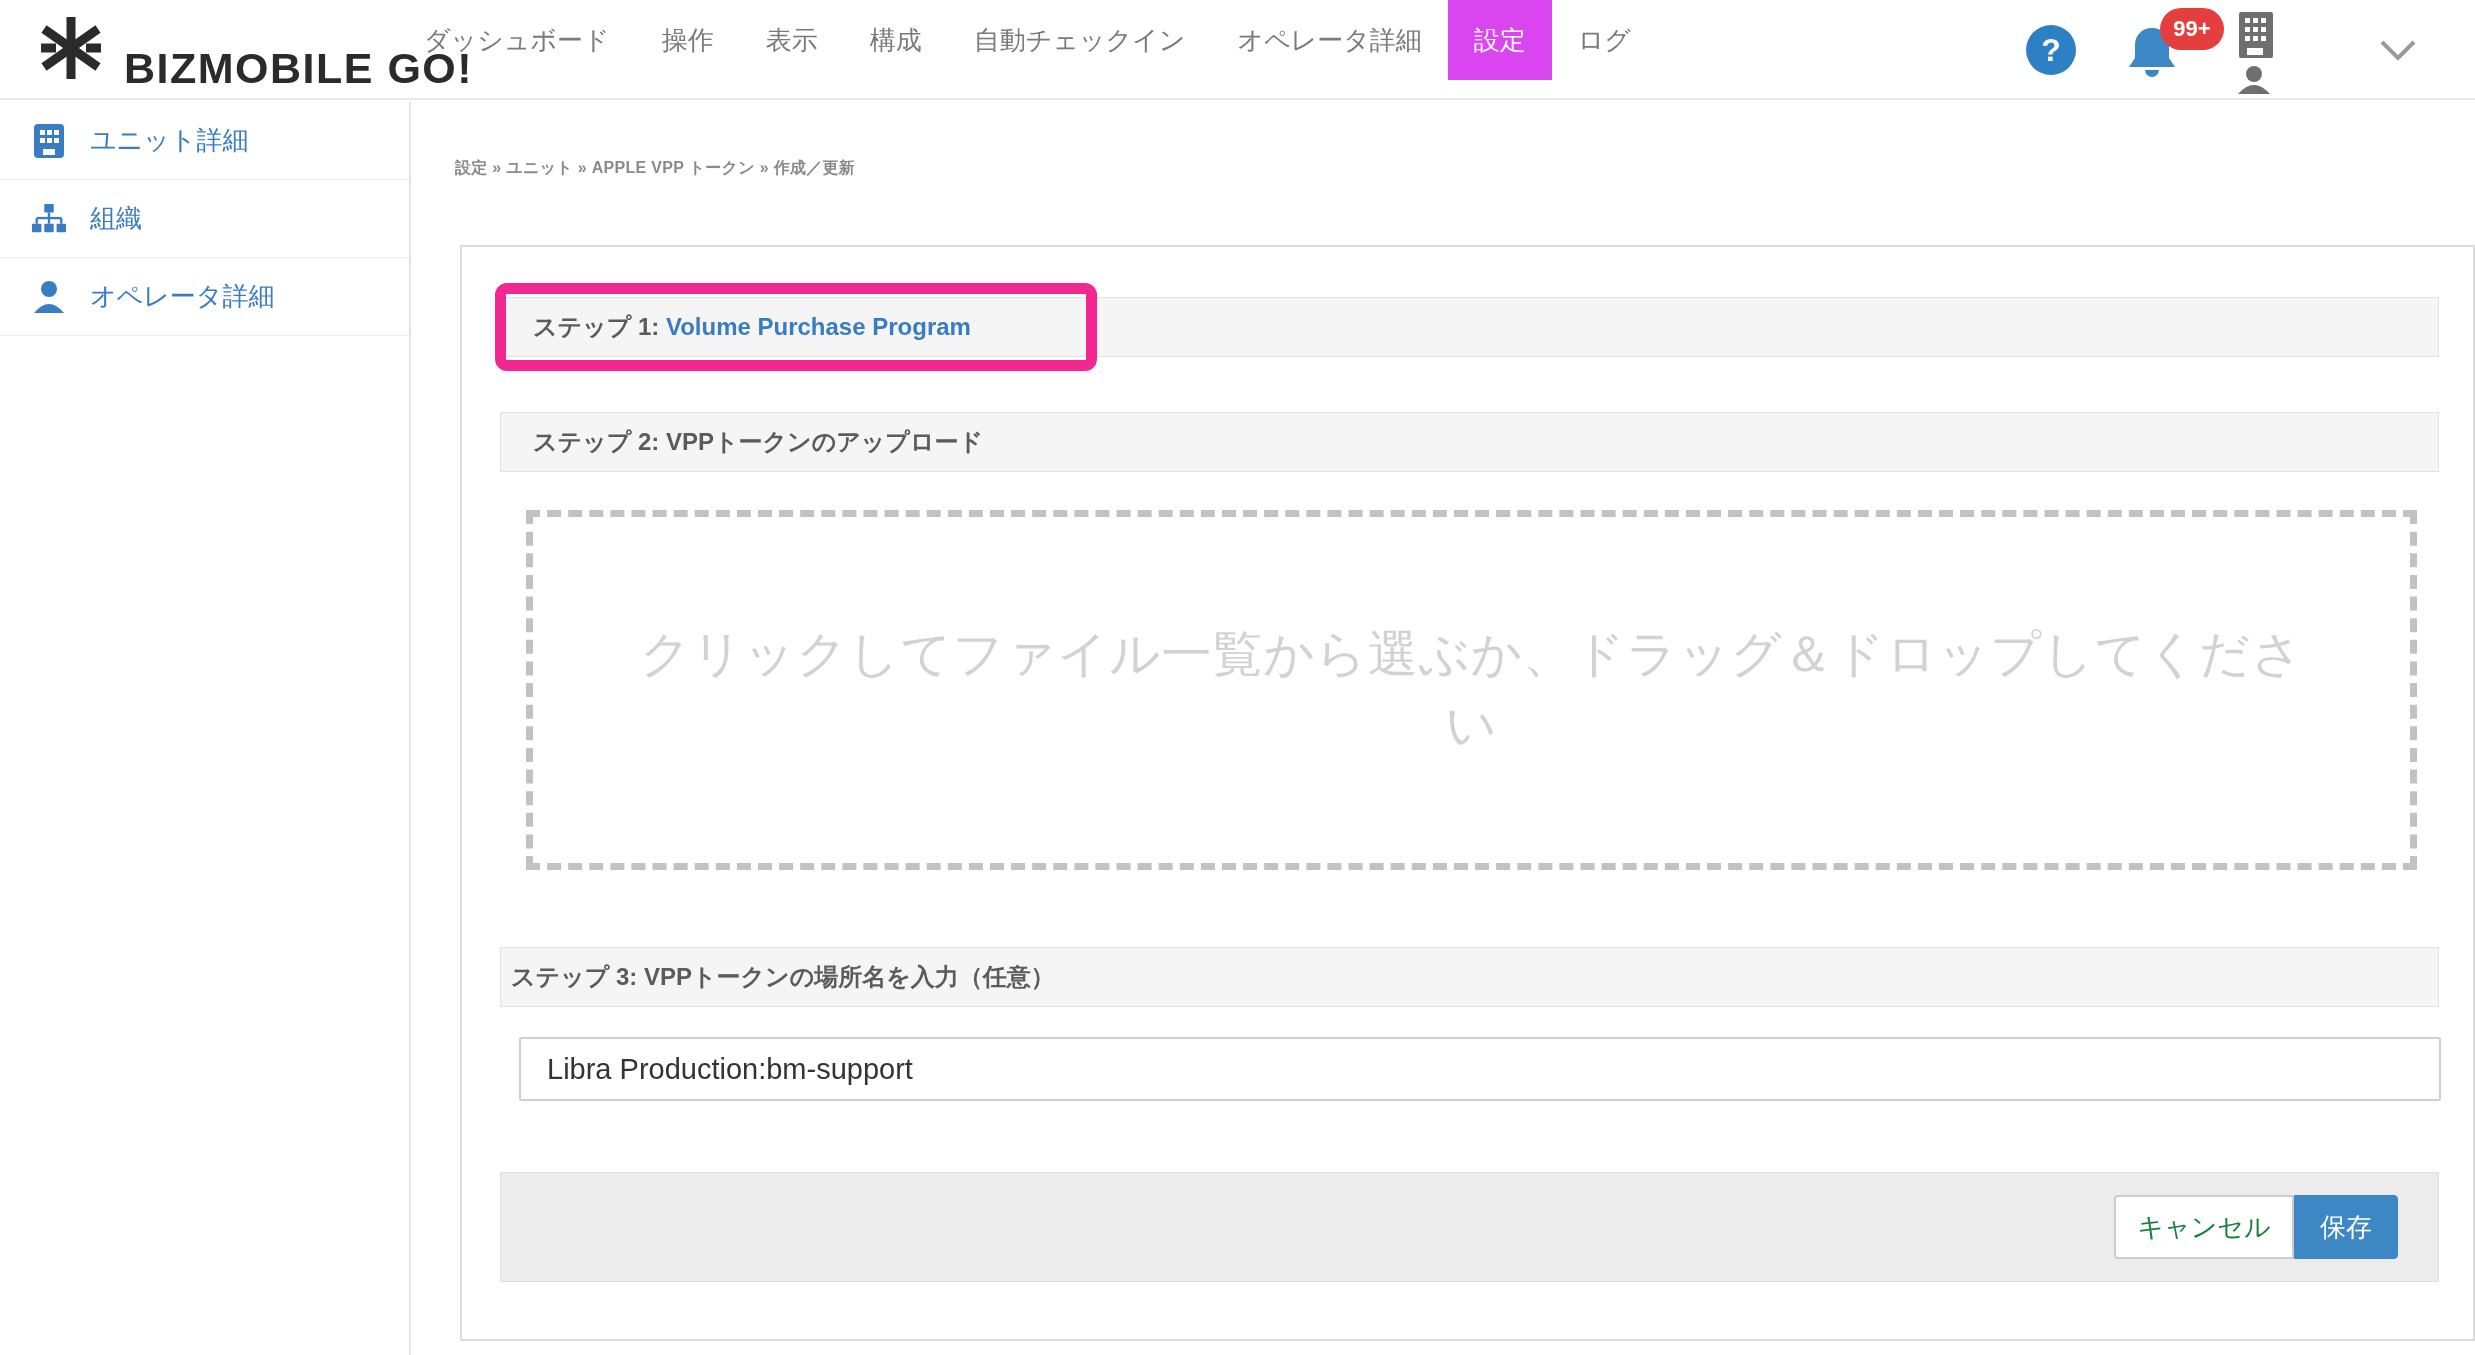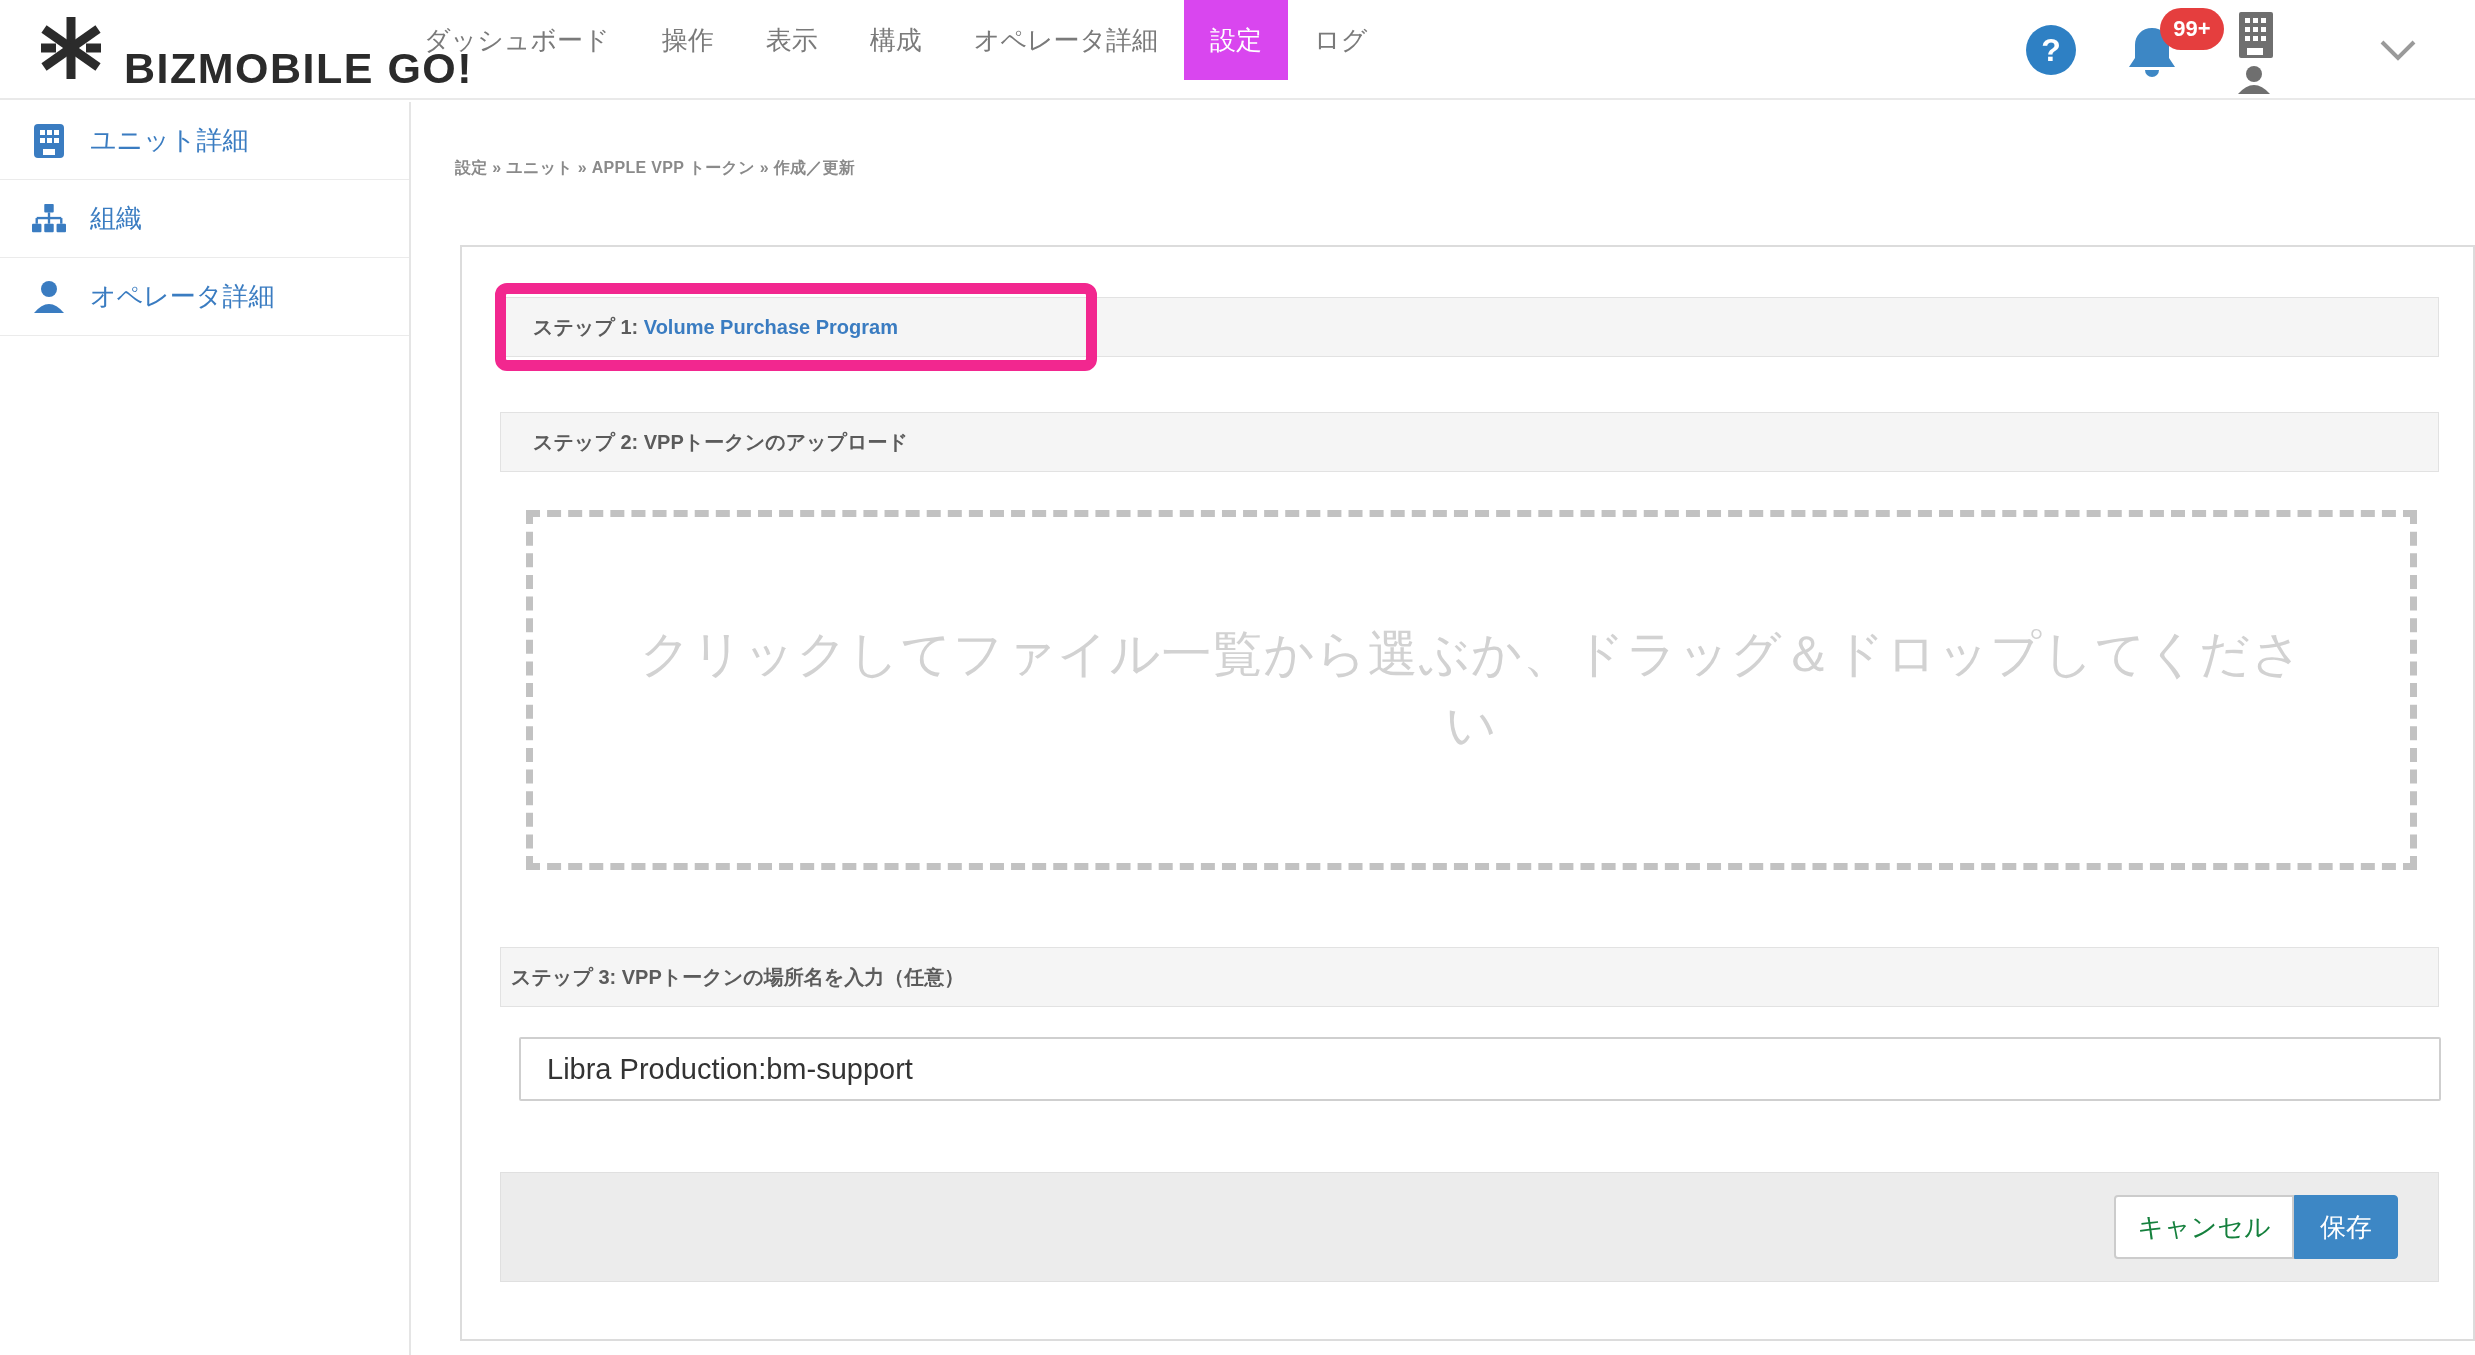--- a/index.html
+++ b/index.html
@@ -38,21 +38,21 @@
 
   
   .breadcrumb { position:absolute; left:455px; top:158px; font-size:16px; font-weight:600;
     color:#8a8a8a; letter-spacing:.3px; }
 
   .card { position:absolute; left:460px; top:245px; width:2015px; height:1096px;
     background:#fff; border:2px solid #dcdcdc; }
 
   .bar { position:absolute; left:38px; width:1939px; height:60px; background:#f5f5f5;
     border:1px solid #e2e2e2; display:flex; align-items:center; padding-left:32px;
-    font-size:20px; font-weight:700; color:#5b5b5b; white-space:pre; }
+    font-size:24px; font-weight:700; color:#5b5b5b; white-space:pre; }
   .bar .link { color:#3a7cc1; cursor:pointer; }
   #bar-step1 { top:50px; }
   #bar-step2 { top:165px; }
   #bar-step3 { top:700px;padding-left:10px; }
 
   .annotation { position:absolute; left:33px; top:36px; width:602px; height:88px;
     border:11px solid #f2278f; border-radius:12px; pointer-events:none; z-index:5; }
 
   .dropzone { position:absolute; left:64px; top:263px; width:1891px; height:360px;
     border:7px dashed #c2c2c2; display:flex; align-items:center; justify-content:center;
@@ -91,20 +91,21 @@
       </svg>
     </span>
     <span class="logo-text">BIZMOBILE GO!</span>
   </div>
 
   <div class="nav">
     <div class="nav-item">ダッシュボード</div>
     <div class="nav-item">操作</div>
     <div class="nav-item">表示</div>
     <div class="nav-item">構成</div>
+    <div class="nav-item">自動チェックイン</div>
     <div class="nav-item">オペレータ詳細</div>
     <div class="nav-item active">設定</div>
     <div class="nav-item">ログ</div>
   </div>
 
   <div class="help-btn">?</div>
 
   <div class="bell-btn">
     <svg width="52" height="56" viewBox="0 0 52 56">
       <path fill="#3d87c5" d="M26 4c-10 0-17 7.5-17 17v13l-6 9h46l-6-9V21c0-9.5-7-17-17-17z"></path>

